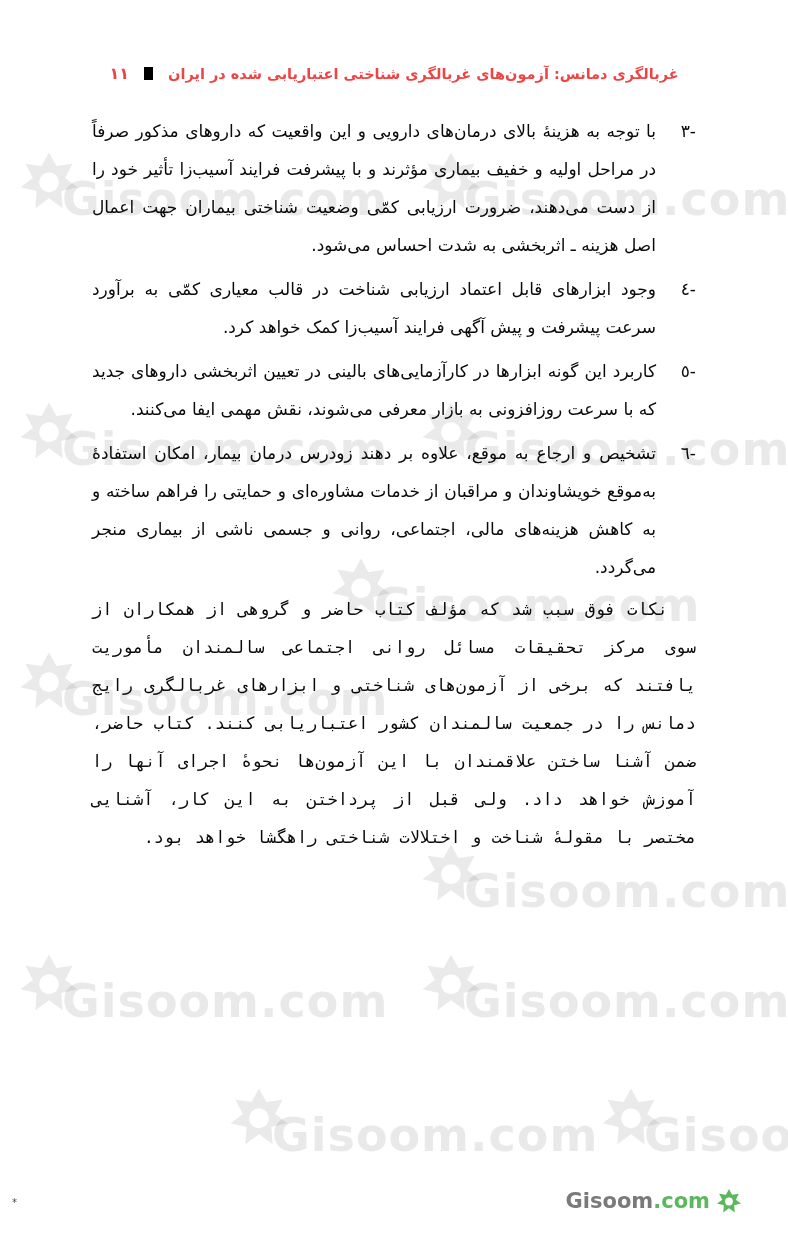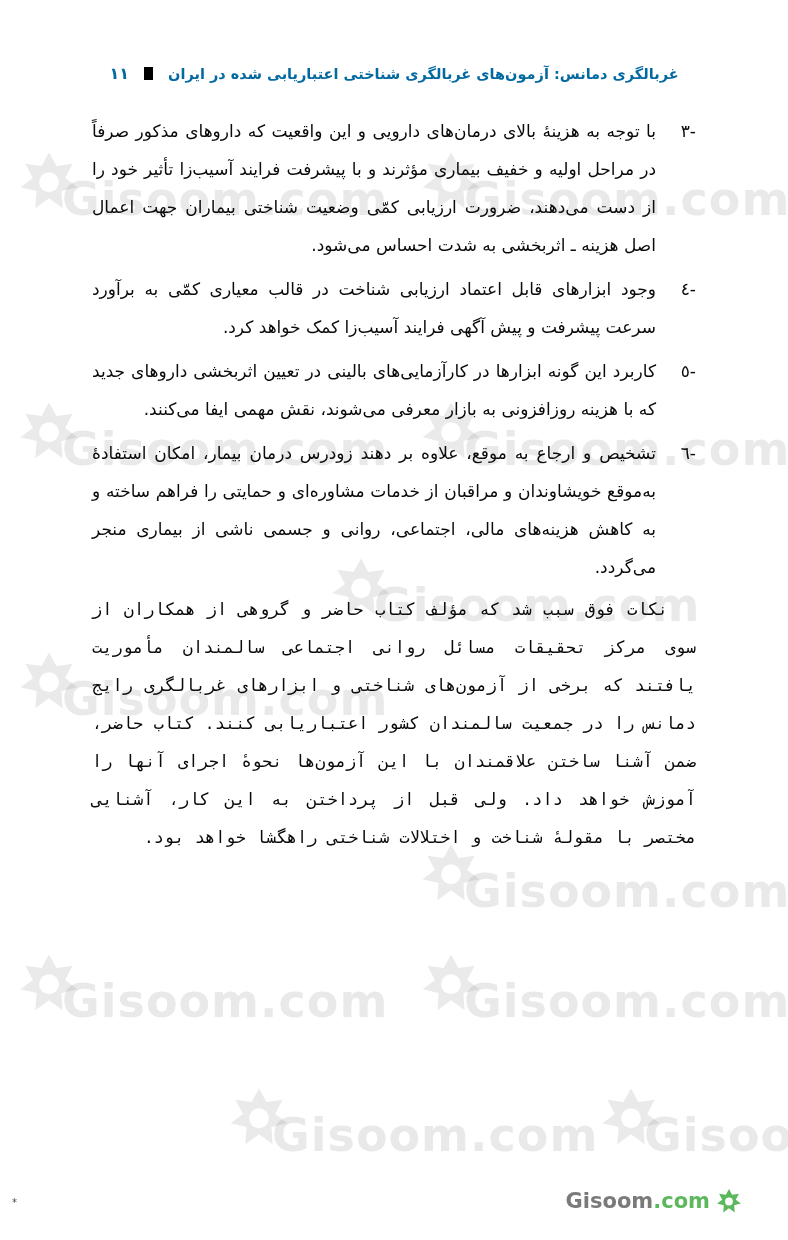--- a/index.html
+++ b/index.html
@@ -46,21 +46,21 @@
   
   .header {
     position: absolute;
     top: 64px;
     left: 0;
     right: 0;
     text-align: center;
     direction: rtl;
     font-size: 14.5px;
     font-weight: 700;
-    color: #0369a1;
+    color: #ef4444;
     z-index: 4;
   }
   .header .sep {
     display: inline-block;
     width: 9px;
     height: 13px;
     background: #000;
     margin: 0 10px;
     vertical-align: -1px;
   }
@@ -256,21 +256,21 @@
       <div class="body">با توجه به هزینهٔ بالای درمان‌های دارویی و این واقعیت که داروهای مذکور صرفاً در مراحل اولیه و خفیف بیماری مؤثرند و با پیشرفت فرایند آسیب‌زا تأثیر خود را از دست می‌دهند، ضرورت ارزیابی کمّی وضعیت شناختی بیماران جهت اعمال اصل هزینه ـ اثربخشی به شدت احساس می‌شود.</div>
     </div>
 
     <div class="li">
       <div class="marker">-٤</div>
       <div class="body">وجود ابزارهای قابل اعتماد ارزیابی شناخت در قالب معیاری کمّی به برآورد سرعت پیشرفت و پیش آگهی فرایند آسیب‌زا کمک خواهد کرد.</div>
     </div>
 
     <div class="li">
       <div class="marker">-٥</div>
-      <div class="body">کاربرد این گونه ابزارها در کارآزمایی‌های بالینی در تعیین اثربخشی داروهای جدید که با هزینه روزافزونی به بازار معرفی می‌شوند، نقش مهمی ایفا می‌کنند.</div>
+      <div class="body">کاربرد این گونه ابزارها در کارآزمایی‌های بالینی در تعیین اثربخشی داروهای جدید که با سرعت روزافزونی به بازار معرفی می‌شوند، نقش مهمی ایفا می‌کنند.</div>
     </div>
 
     <div class="li">
       <div class="marker">-٦</div>
       <div class="body">تشخیص و ارجاع به موقع، علاوه بر دهند زودرس درمان بیمار، امکان استفادهٔ به‌موقع خویشاوندان و مراقبان از خدمات مشاوره‌ای و حمایتی را فراهم ساخته و به کاهش هزینه‌های مالی، اجتماعی، روانی و جسمی ناشی از بیماری منجر می‌گردد.</div>
     </div>
 
     <div class="para">نکات فوق سبب شد که مؤلف کتاب حاضر و گروهی از همکاران از سوی مرکز تحقیقات مسائل روانی اجتماعی سالمندان مأموریت یافتند که برخی از آزمون‌های شناختی و ابزارهای غربالگری رایج دمانس را در جمعیت سالمندان کشور اعتباریابی کنند. کتاب حاضر، ضمن آشنا ساختن علاقمندان با این آزمون‌ها نحوهٔ اجرای آنها را آموزش خواهد داد. ولی قبل از پرداختن به این کار، آشنایی مختصر با مقولهٔ شناخت و اختلالات شناختی راهگشا خواهد بود.</div>
   </div>
 

